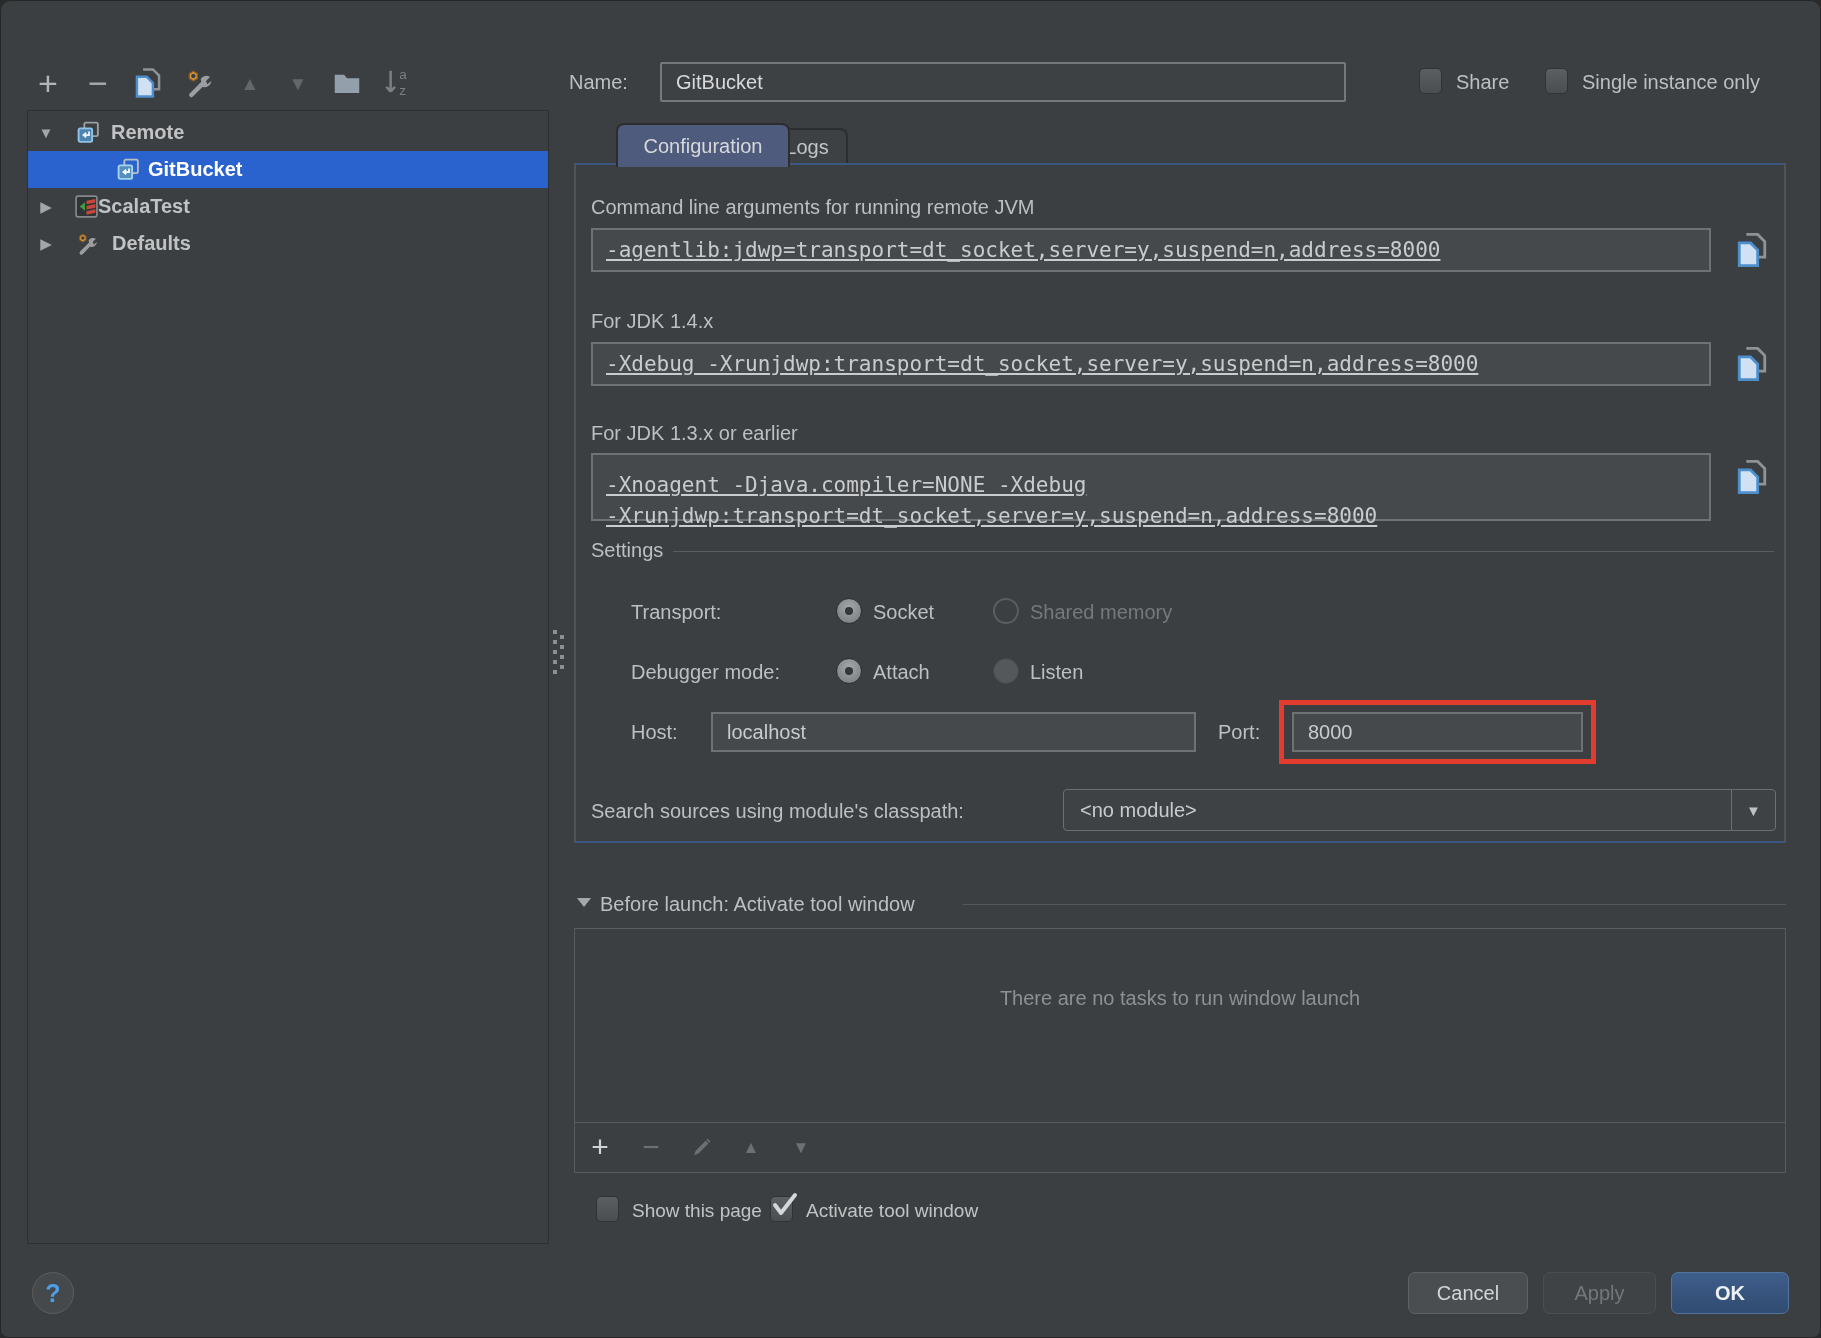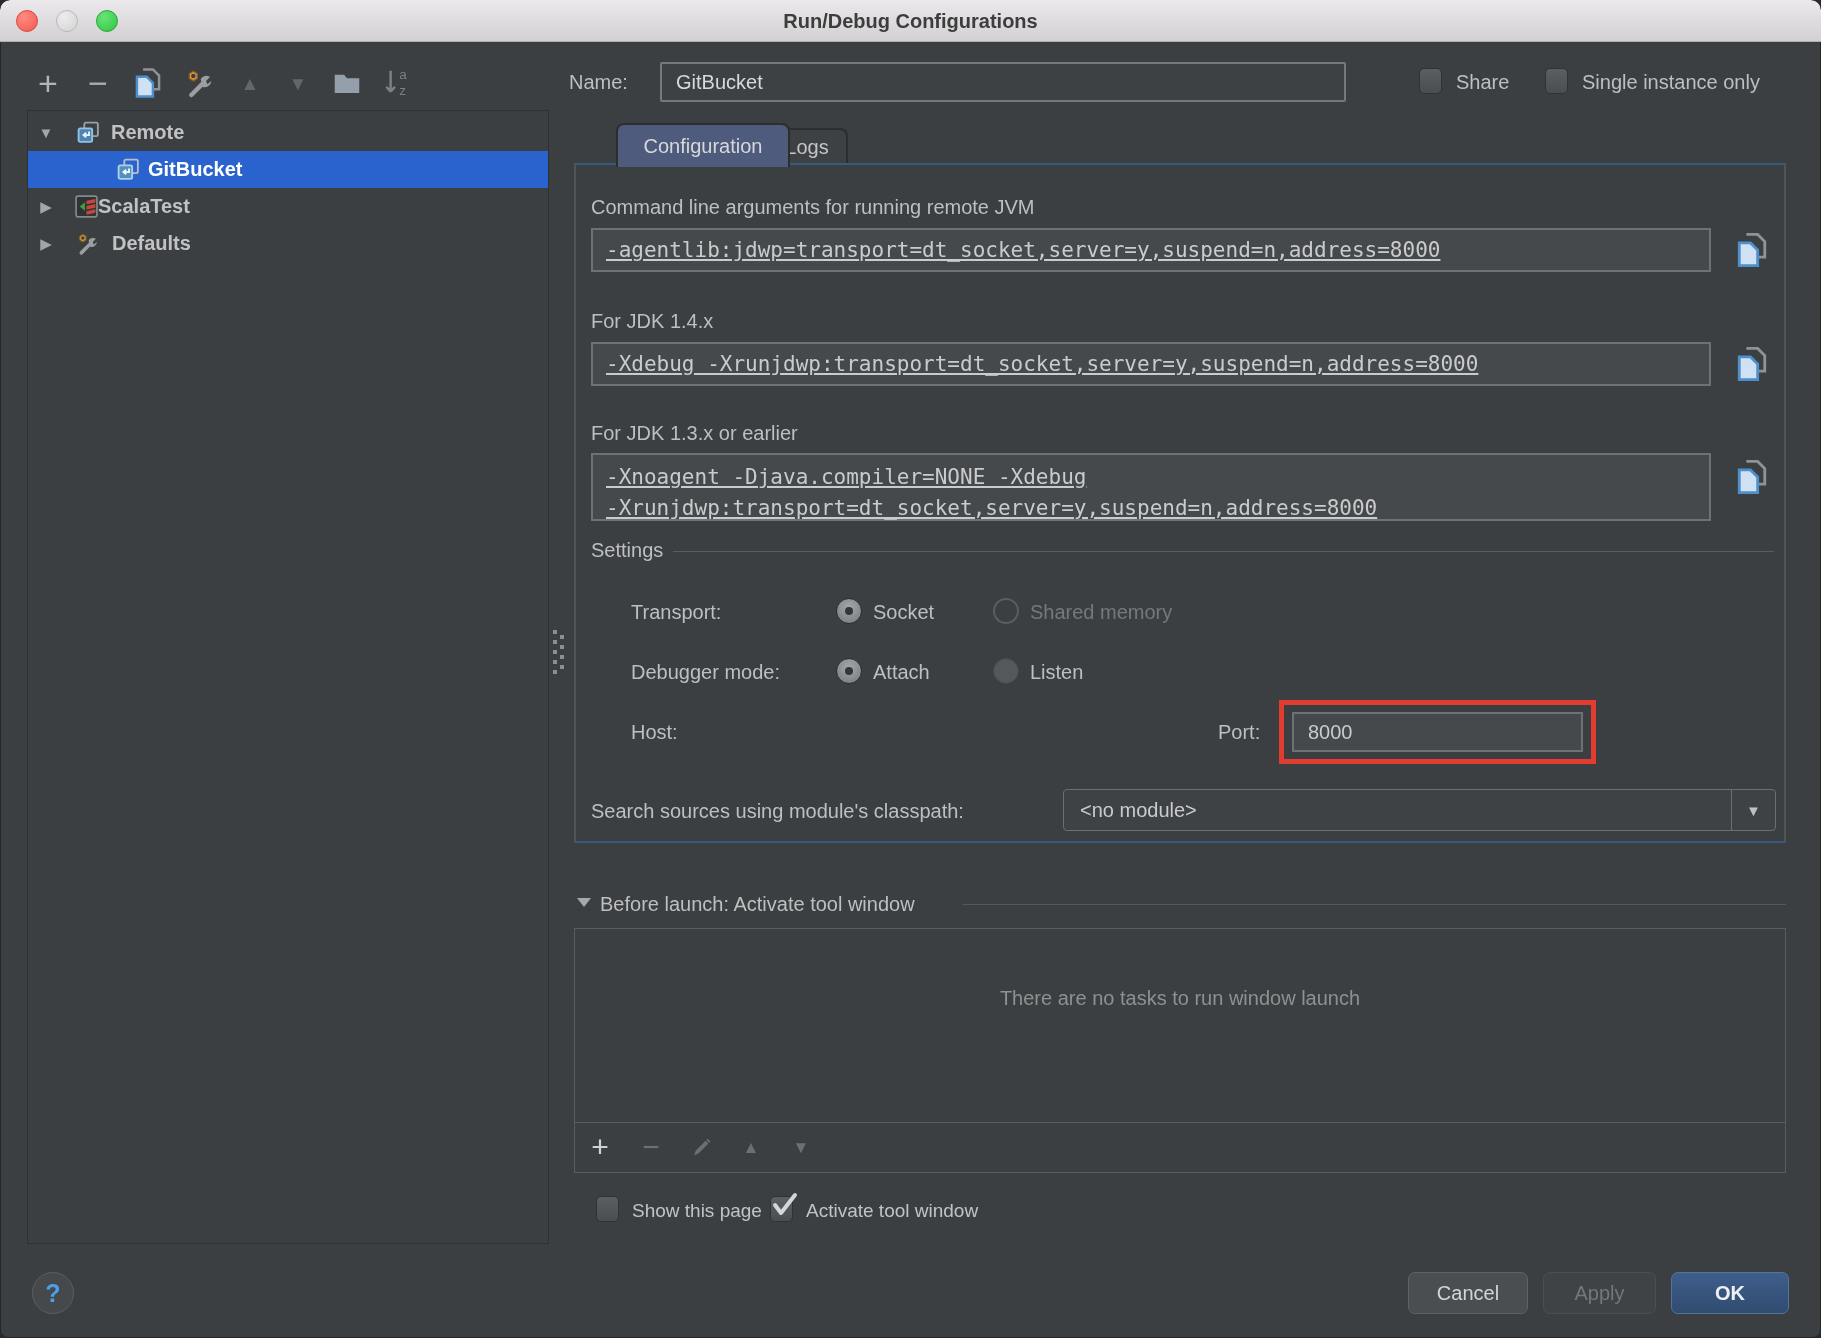--- a/index.html
+++ b/index.html
@@ -90,26 +90,20 @@
     display:flex;align-items:center;justify-content:center;}
   .btn-cancel{left:1408px;width:120px;background:#4a4e51;border:1px solid #5e6265;color:#d3d5d7;}
   .btn-apply{left:1543px;width:113px;background:#3f4345;border:1px solid #4b4f52;color:#73777a;}
   .btn-ok{left:1671px;width:118px;background:linear-gradient(#3e5e8b,#314b70);border:1px solid #52749e;color:#eef1f4;font-weight:600;}
 </style>
 </head>
 <body>
 
 <div class="window">
 
-  <div class="titlebar">
-    <div class="light light-red"></div>
-    <div class="light light-gray"></div>
-    <div class="light light-green"></div>
-    <div class="title">Run/Debug Configurations</div>
-  </div>
 
   <div class="tbtn" style="left:29px">
     <span class="glyph-plus">+</span>
   </div>
   <div class="tbtn" style="left:79px">
     <span class="glyph-minus">−</span>
   </div>
   <div class="tbtn" style="left:129px">
     <svg width="30" height="32" viewBox="0 0 24 26">
       <path d="M8 2 h8 l5 5 v11 h-6" fill="none" stroke="#8f9396" stroke-width="2"></path>
@@ -208,21 +202,21 @@
     <div class="flabel" style="left:15px;top:145px">For JDK 1.4.x</div>
     <div class="mono-field" style="top:177px;height:44px;line-height:40px">-Xdebug -Xrunjdwp:transport=dt_socket,server=y,suspend=n,address=8000</div>
     <div class="copy-btn" style="top:175px">
       <svg width="34" height="38" viewBox="0 0 24 26">
         <path d="M8 2 h8 l5 5 v11 h-6" fill="none" stroke="#8f9396" stroke-width="2"></path>
         <path d="M3 8 h8 l5 5 v11 H3 Z" fill="#cfe1f2" stroke="#4d8ecb" stroke-width="2"></path>
       </svg>
     </div>
 
     <div class="flabel" style="left:15px;top:257px">For JDK 1.3.x or earlier</div>
-    <div class="mono-field" style="top:288px;height:68px;line-height:31px;padding-top:7px">
+    <div class="mono-field" style="top:288px;height:68px;line-height:31px;padding-top:15px">
       <div>-Xnoagent -Djava.compiler=NONE -Xdebug</div>
       <div>-Xrunjdwp:transport=dt_socket,server=y,suspend=n,address=8000</div>
     </div>
     <div class="copy-btn" style="top:288px">
       <svg width="34" height="38" viewBox="0 0 24 26">
         <path d="M8 2 h8 l5 5 v11 h-6" fill="none" stroke="#8f9396" stroke-width="2"></path>
         <path d="M3 8 h8 l5 5 v11 H3 Z" fill="#cfe1f2" stroke="#4d8ecb" stroke-width="2"></path>
       </svg>
     </div>
 
@@ -235,20 +229,21 @@
     <div class="radio radio-disabled" style="left:417px;top:433px"></div>
     <div class="flabel" style="left:454px;top:436px;color:#75797c">Shared memory</div>
 
     <div class="flabel" style="left:55px;top:496px">Debugger mode:</div>
     <div class="radio radio-selected" style="left:260px;top:493px"></div>
     <div class="flabel" style="left:297px;top:496px">Attach</div>
     <div class="radio radio-unselected" style="left:417px;top:493px"></div>
     <div class="flabel" style="left:454px;top:496px">Listen</div>
 
     <div class="flabel" style="left:55px;top:556px">Host:</div>
+    <div class="text-field" style="left:135px;top:547px;width:485px;height:40px;line-height:36px">localhost</div>
     <div class="flabel" style="left:642px;top:556px">Port:</div>
     <div class="red-box"></div>
     <div class="text-field" style="left:716px;top:547px;width:291px;height:40px;line-height:36px;z-index:6">8000</div>
 
     <div class="flabel" style="left:15px;top:635px">Search sources using module's classpath:</div>
     <div class="combo">
       <div class="combo-text">&lt;no module&gt;</div>
       <div class="combo-arrow">
         <span>▼</span>
       </div>

